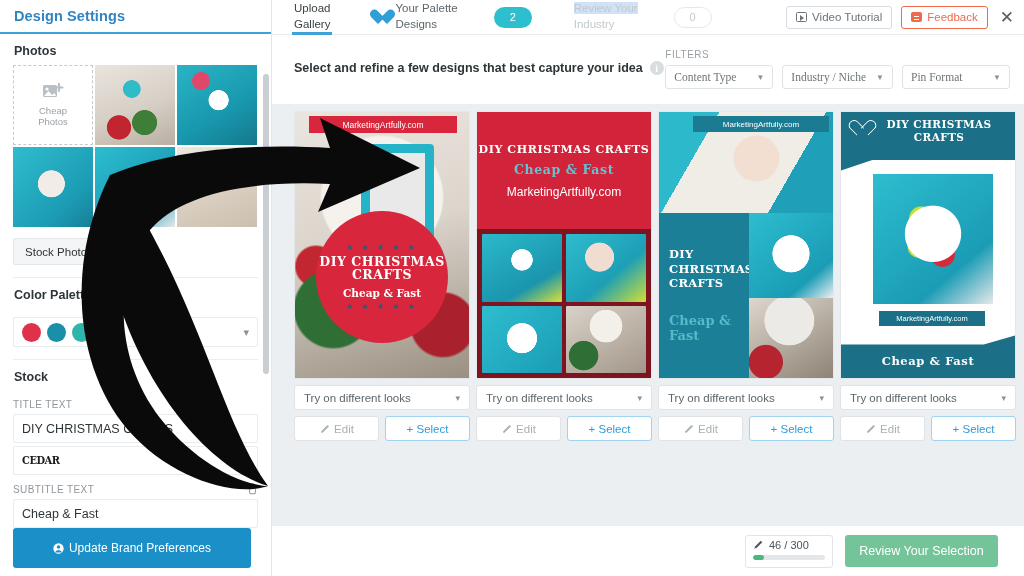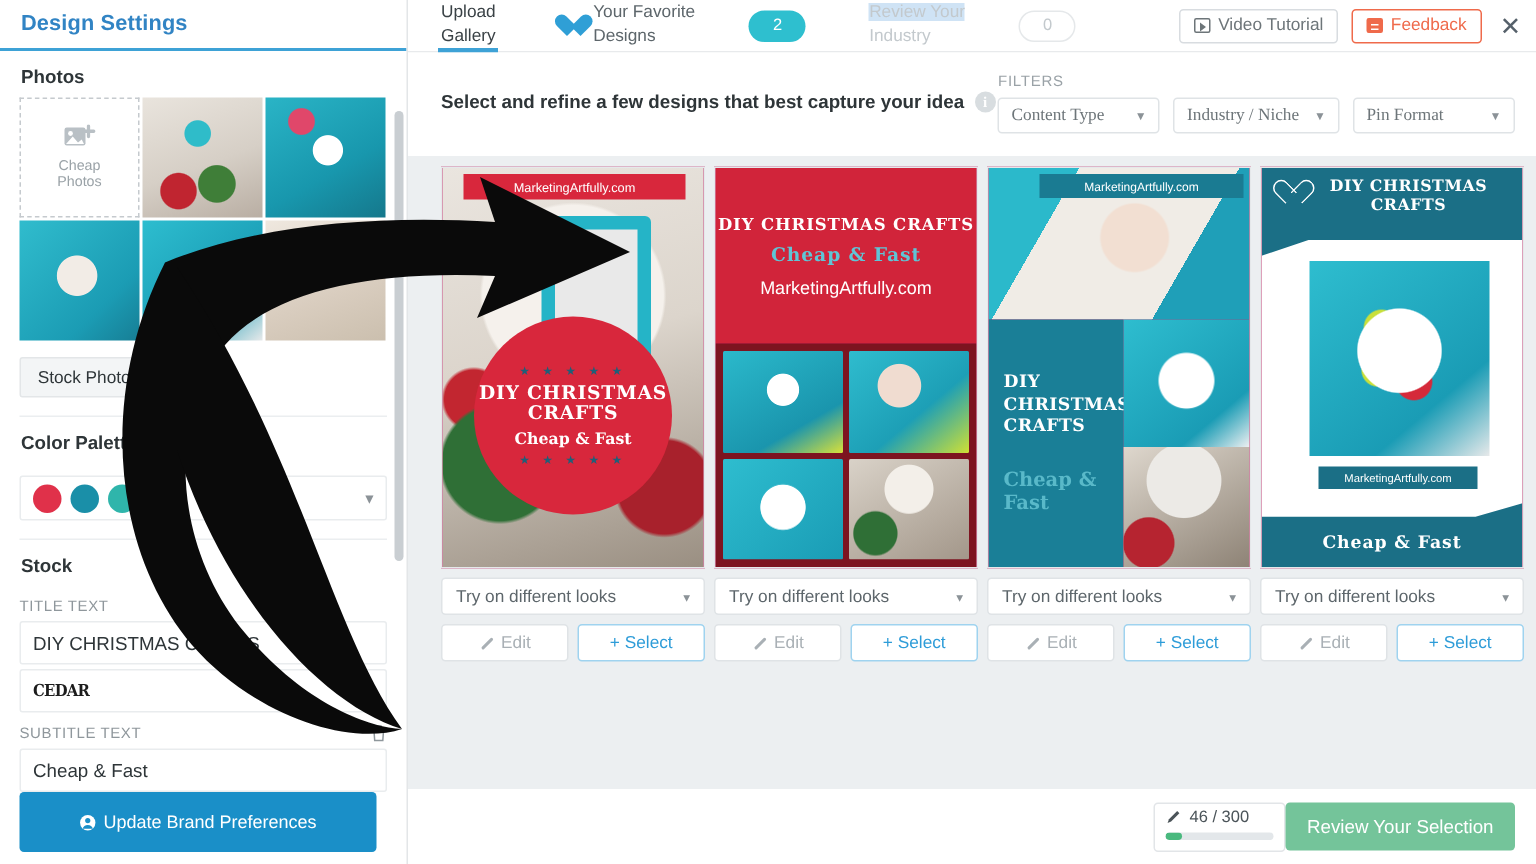--- a/index.html
+++ b/index.html
@@ -203,21 +203,21 @@
   #card-area {
     position: absolute; left: 0; top: 69px; width: 752px; height: 472px;
     background: #eceff1;
     padding: 0 0 0 0;
   }
   #card-row {
     display: flex; gap: 6px; padding: 7px 0 0 22px;
   }
   .card { width: 176px; }
   .card-img {
-    width: 176px; height: 268px; background: #be185d;
+    width: 176px; height: 268px; background: #c2410c;
     border: 1px solid #e5e8ea; position: relative; overflow: hidden;
     cursor: pointer;
   }
 
   
   .p1-bg { position: absolute; inset: 0;
     background:
       radial-gradient(circle at 22% 74%, #2f6f36 0 16%, transparent 17%),
       radial-gradient(circle at 12% 58%, #c22630 0 9%, transparent 10%),
       radial-gradient(circle at 85% 80%, #a8212c 0 12%, transparent 13%),
@@ -334,21 +334,21 @@
   }
   .pencil { display: inline-block; width: 10px; height: 10px; position: relative; }
   .pencil::before {
     content: ""; position: absolute; left: 1px; top: 4px; width: 10px; height: 2.4px;
     background: currentColor; transform: rotate(-45deg); border-radius: 1px; }
 
   
   #footer {
     position: absolute; left: 272px; bottom: 0; width: 752px; height: 50px;
     background: #ffffff; display: flex; align-items: center;
-    justify-content: flex-end; padding-right: 14px; 
+    justify-content: flex-end; padding-right: 26px; gap: 12px;
   }
   #credits {
     width: 88px; height: 33px; border: 1px solid #e2e5e8; border-radius: 3px;
     background: #fff; padding: 3px 7px 0 7px; cursor: pointer;
   }
   #credits-top { display: flex; align-items: center; gap: 5px;
     font-size: 11px; color: #4b5459; }
   #credits-bar { margin-top: 4px; height: 5px; background: #e3e7ea; border-radius: 3px;
     position: relative; overflow: hidden; }
   #credits-fill { position: absolute; left: 0; top: 0; height: 100%;
@@ -455,21 +455,21 @@
     <div class="nav-tab active" style="margin-left:12px;">
       <div class="t-label">
         <span>Upload</span><br><span>Gallery</span>
       </div>
       <div class="tab-underline"></div>
     </div>
 
     <div class="nav-tab" style="margin-left:20px;">
       <span class="heart"></span>
       <div class="t-label">
-        <span>Your Favorite</span><br><span>Designs</span>
+        <span>Your Palette</span><br><span>Designs</span>
       </div>
       <span class="badge-pill" style="margin-left:28px;">2</span>
     </div>
 
     <div class="nav-tab dim" style="margin-left:22px;">
       <div class="t-label">
         <span class="sel">Review Your</span><br><span>Industry</span>
       </div>
       <span class="badge-pill empty" style="margin-left:28px;">0</span>
     </div>

